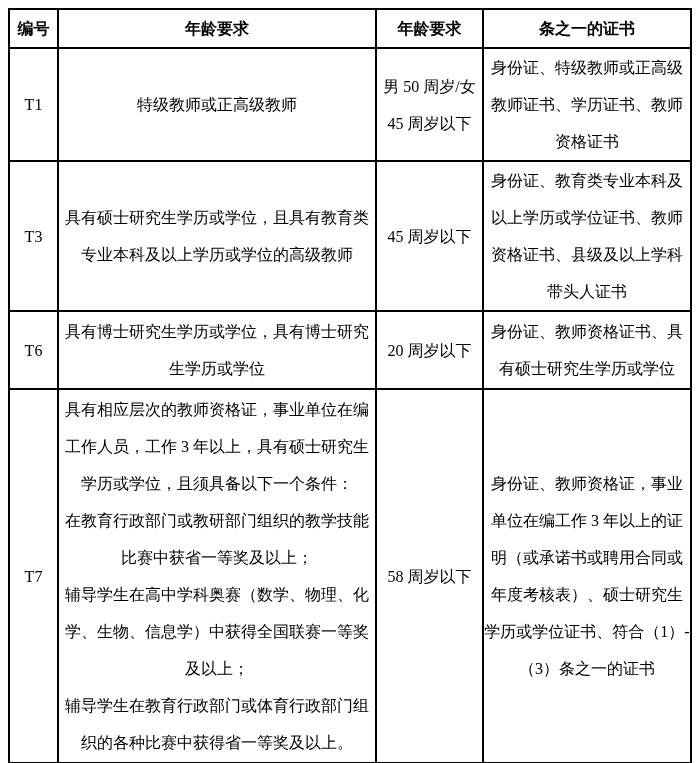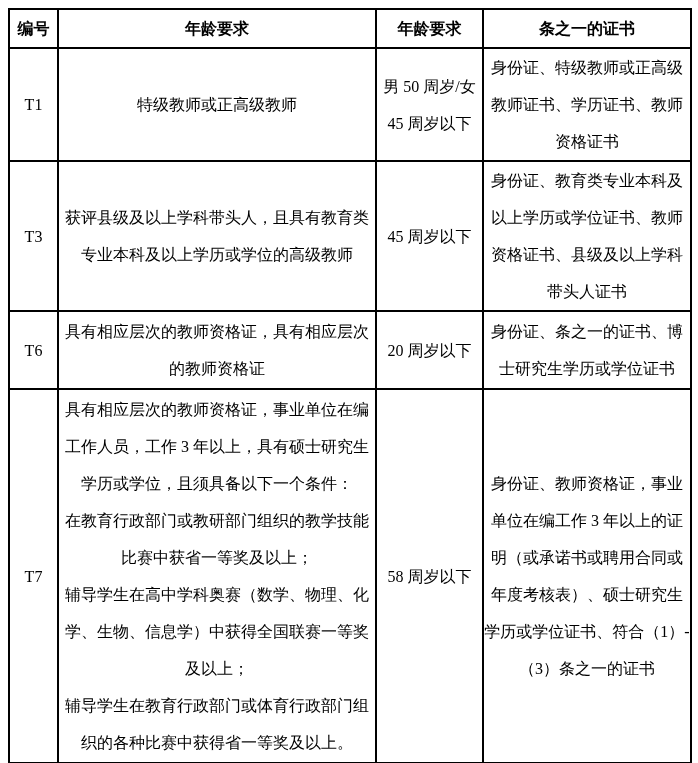--- a/index.html
+++ b/index.html
@@ -70,32 +70,32 @@
       <td class="c-id">T1</td>
       <td class="c-qual">
         <p>特级教师或正高级教师</p>
       </td>
       <td class="c-age">男 50 周岁/女 45 周岁以下</td>
       <td class="c-mat">身份证、特级教师或正高级教师证书、学历证书、教师资格证书</td>
     </tr>
     <tr class="row-t3">
       <td class="c-id">T3</td>
       <td class="c-qual">
-        <p>获评县级及以上学科带头人，且具有教育类专业本科及以上学历或学位的高级教师</p>
+        <p>具有硕士研究生学历或学位，且具有教育类专业本科及以上学历或学位的高级教师</p>
       </td>
       <td class="c-age">45 周岁以下</td>
       <td class="c-mat">身份证、教育类专业本科及以上学历或学位证书、教师资格证书、县级及以上学科带头人证书</td>
     </tr>
     <tr class="row-t6">
       <td class="c-id">T6</td>
       <td class="c-qual">
-        <p>具有相应层次的教师资格证，具有相应层次的教师资格证</p>
+        <p>具有博士研究生学历或学位，具有博士研究生学历或学位</p>
       </td>
       <td class="c-age">20 周岁以下</td>
-      <td class="c-mat">身份证、条之一的证书、博士研究生学历或学位证书</td>
+      <td class="c-mat">身份证、教师资格证书、具有硕士研究生学历或学位</td>
     </tr>
     <tr class="row-t7">
       <td class="c-id">T7</td>
       <td class="c-qual">
         <p>具有相应层次的教师资格证，事业单位在编工作人员，工作 3 年以上，具有硕士研究生学历或学位，且须具备以下一个条件：</p>
         <p>在教育行政部门或教研部门组织的教学技能比赛中获省一等奖及以上；</p>
         <p>辅导学生在高中学科奥赛（数学、物理、化学、生物、信息学）中获得全国联赛一等奖及以上；</p>
         <p>辅导学生在教育行政部门或体育行政部门组织的各种比赛中获得省一等奖及以上。</p>
       </td>
       <td class="c-age">58 周岁以下</td>

